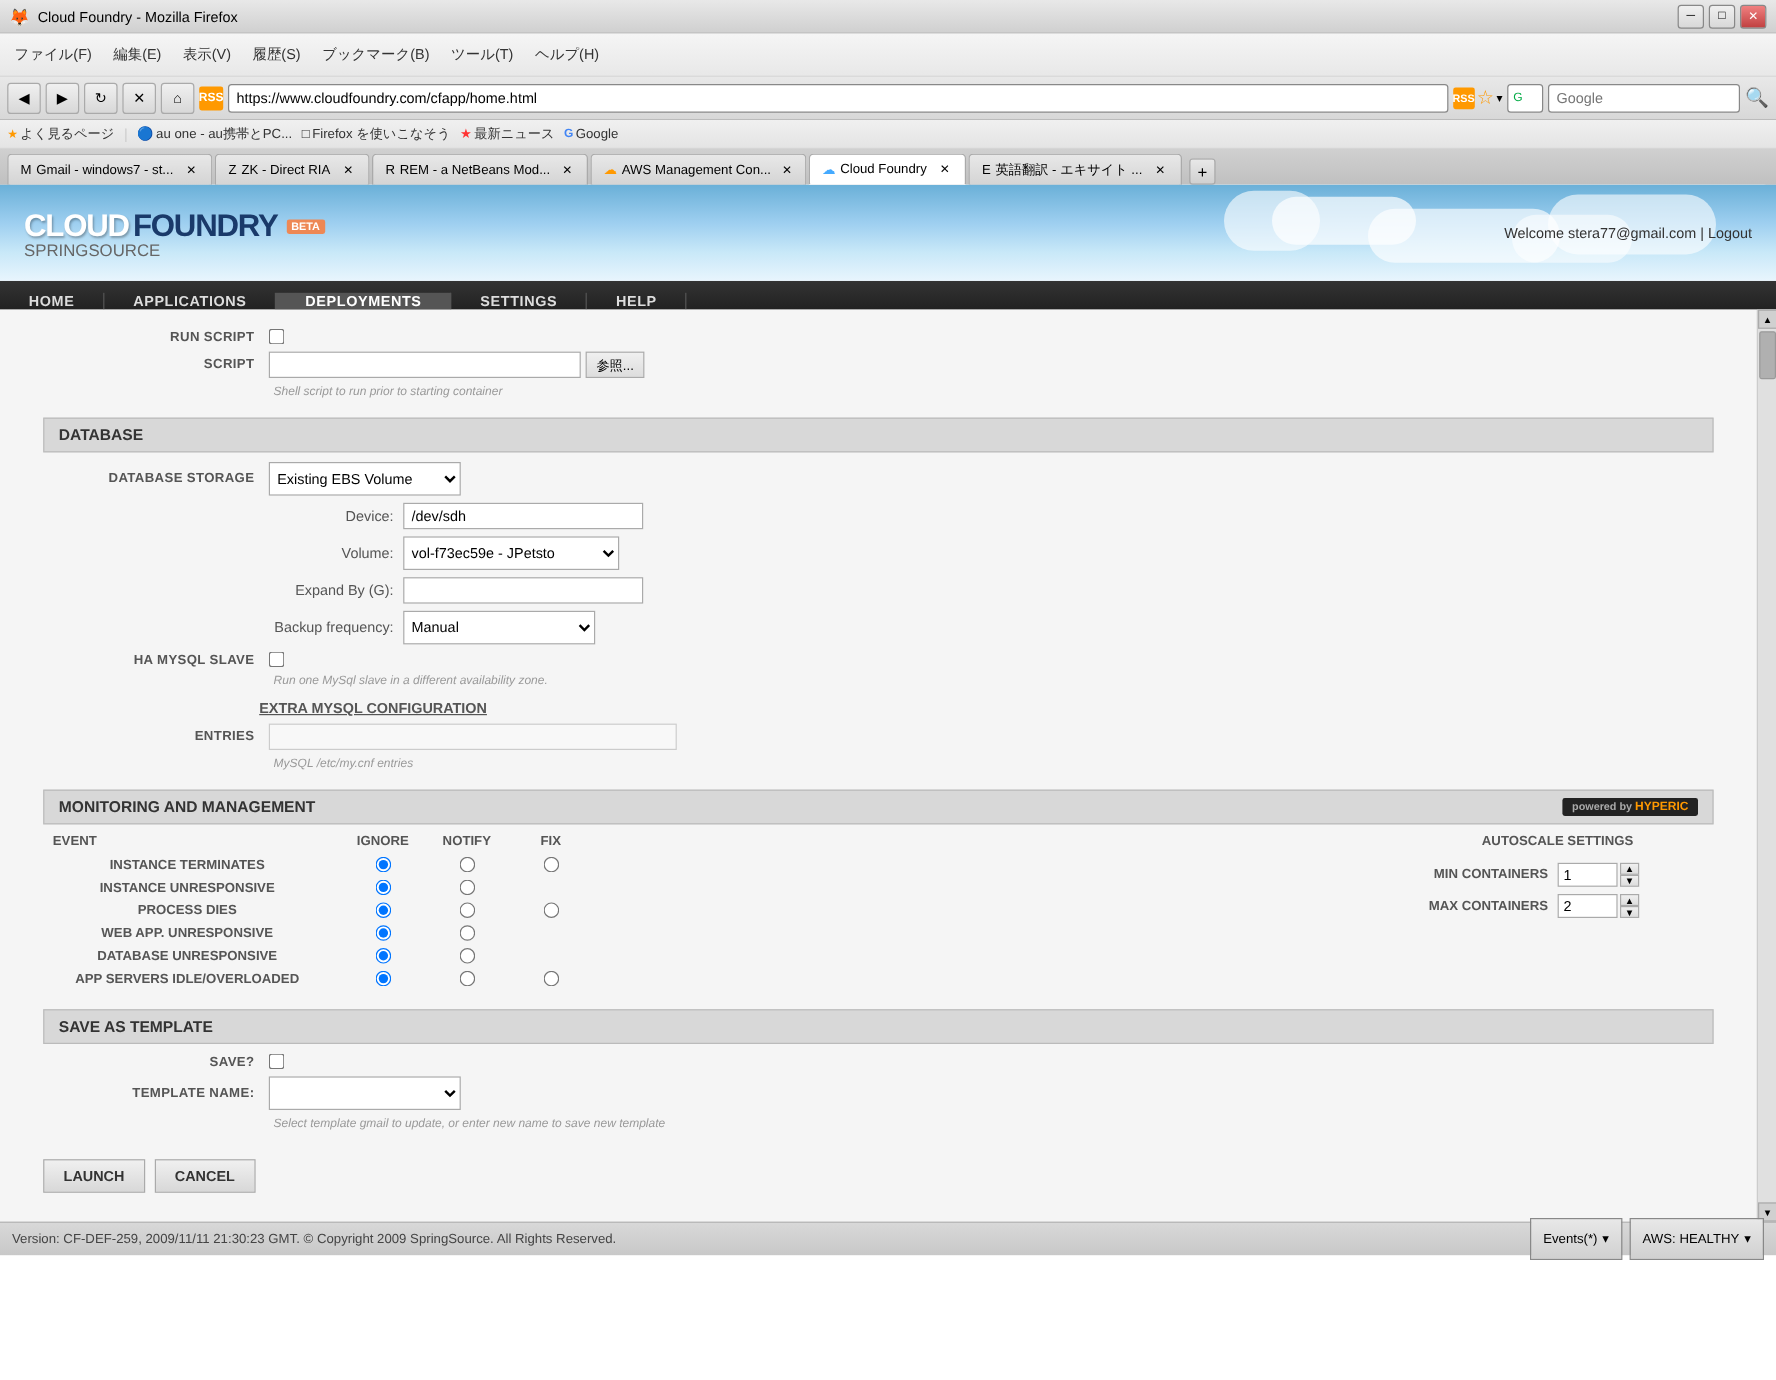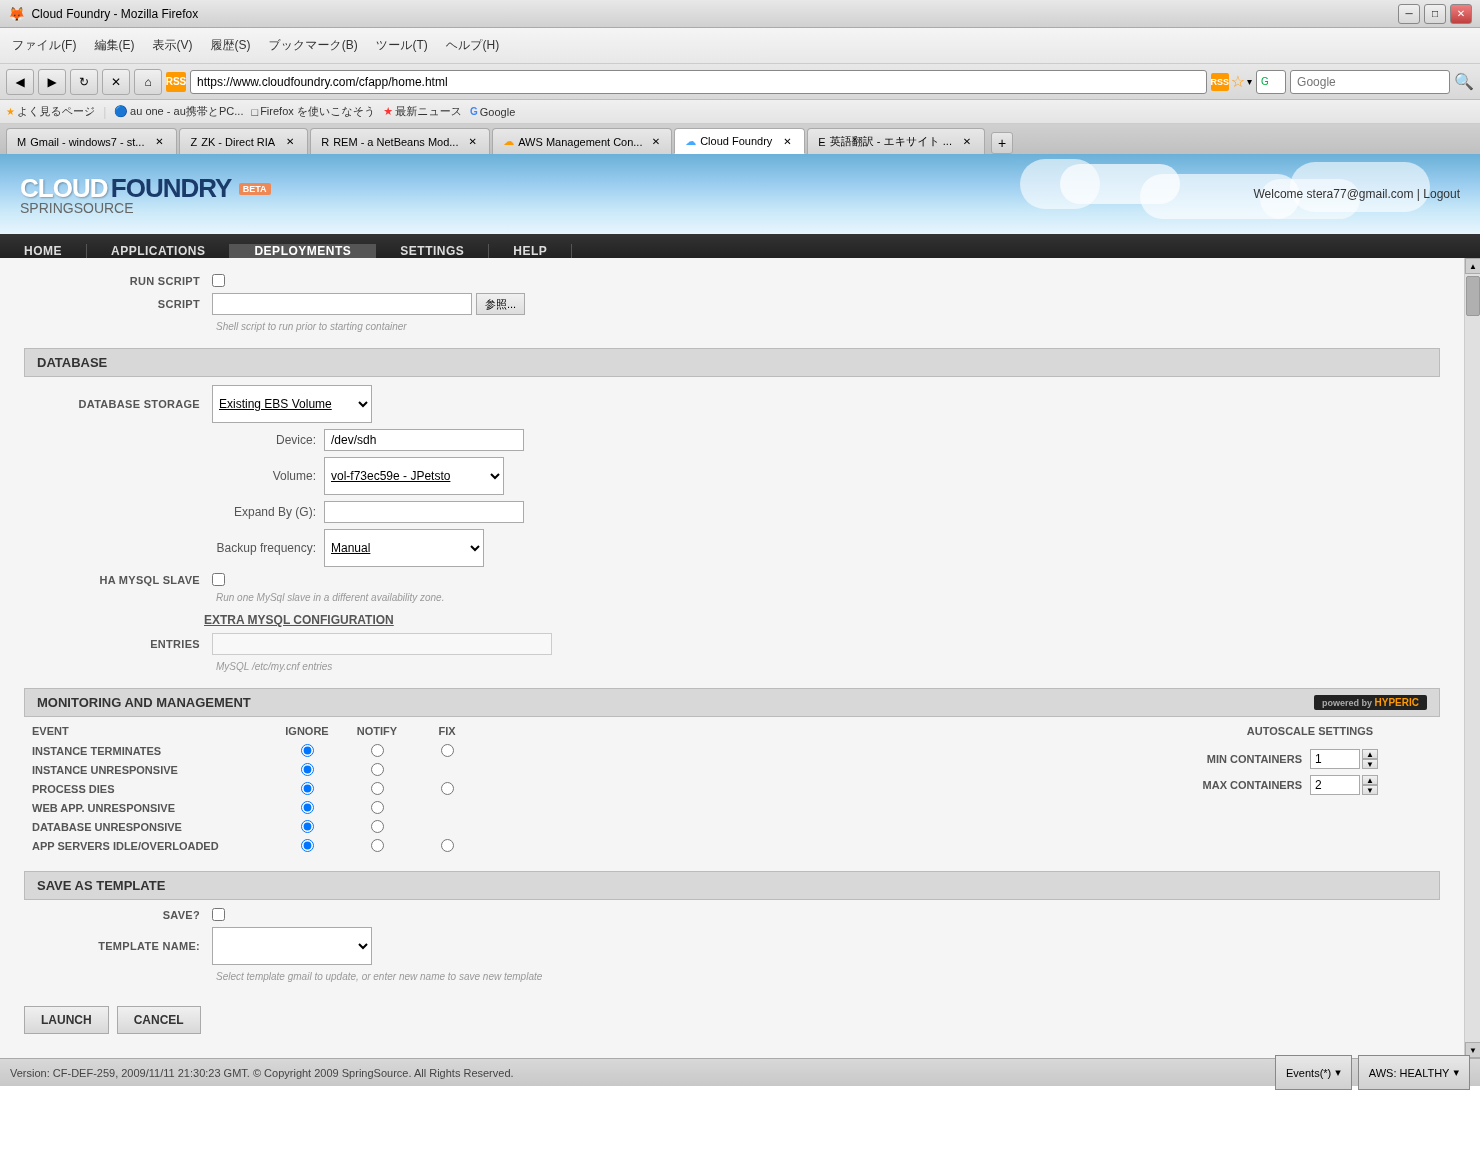--- a/index.html
+++ b/index.html
@@ -123,21 +123,21 @@
       font-weight: bold;
       color: #ddd;
       text-transform: uppercase;
       cursor: pointer;
       border-right: 1px solid #555;
       letter-spacing: 0.5px;
     }
     .cf-nav-item.active { background: #555; color: white; }
     .cf-main {
       flex: 1;
-      padding: 16px 24px;
+      padding: 16px 36px;
       background: #f5f5f5;
       overflow-y: auto;
     }
     .cf-scrollbar {
       width: 16px;
       background: #e0e0e0;
       border-left: 1px solid #ccc;
       display: flex;
       flex-direction: column;
     }
@@ -183,26 +183,25 @@
     .form-input {
       height: 22px;
       border: 1px solid #aaa;
       padding: 0 6px;
       font-size: 12px;
       background: white;
     }
     .form-input.medium { width: 200px; }
     .form-input.large { width: 260px; }
     .form-select {
-      height: 38px;
+      height: 28px;
       border: 1px solid #aaa;
       padding: 0 2px;
       font-size: 12px;
       background: white;
-      text-decoration: underline;
     }
     .form-select.medium { width: 160px; }
     .form-select.large { width: 180px; }
     .browse-btn {
       height: 22px;
       padding: 0 8px;
       border: 1px solid #aaa;
       background: linear-gradient(to bottom, #f0f0f0, #ddd);
       font-size: 11px;
       cursor: pointer;
@@ -212,21 +211,21 @@
     
     input[type="checkbox"] { width: 13px; height: 13px; }
     input[type="radio"] { width: 13px; height: 13px; }
     .db-field-row { display: flex; align-items: center; margin-bottom: 6px; }
     .db-field-label { font-size: 12px; color: #555; min-width: 120px; text-align: right; padding-right: 8px; }
     .monitoring-header-row { display: flex; align-items: center; padding: 0 8px; margin-bottom: 4px; }
     .monitoring-event-col { min-width: 240px; font-size: 11px; font-weight: bold; color: #555; text-transform: uppercase; }
     .monitoring-radio-col { min-width: 70px; text-align: center; font-size: 11px; font-weight: bold; color: #555; text-transform: uppercase; }
 
     .monitoring-row { display: flex; align-items: center; padding: 3px 8px; }
-    .event-label { min-width: 240px; font-size: 11px; font-weight: bold; color: #555; text-align: left; padding-right: 16px; text-transform: uppercase; }
+    .event-label { min-width: 240px; font-size: 11px; font-weight: bold; color: #555; text-align: center; padding-right: 16px; text-transform: uppercase; }
     .radio-cell { min-width: 70px; display: flex; justify-content: center; }
     .autoscale-row { display: flex; align-items: center; margin-bottom: 6px; }
     .autoscale-label { font-size: 11px; font-weight: bold; color: #555; text-align: right; min-width: 130px; padding-right: 8px; text-transform: uppercase; }
     .spinner-input { width: 50px; height: 20px; border: 1px solid #aaa; padding: 0 4px; font-size: 12px; }
     .spinner-btns { display: flex; flex-direction: column; margin-left: 2px; }
     .spinner-btn { width: 16px; height: 10px; border: 1px solid #aaa; background: linear-gradient(to bottom, #f0f0f0, #ddd); font-size: 8px; display: flex; align-items: center; justify-content: center; cursor: pointer; }
 
     
     .bottom-buttons { display: flex; gap: 8px; margin-top: 16px; padding: 8px 0; }
     .btn-launch {

